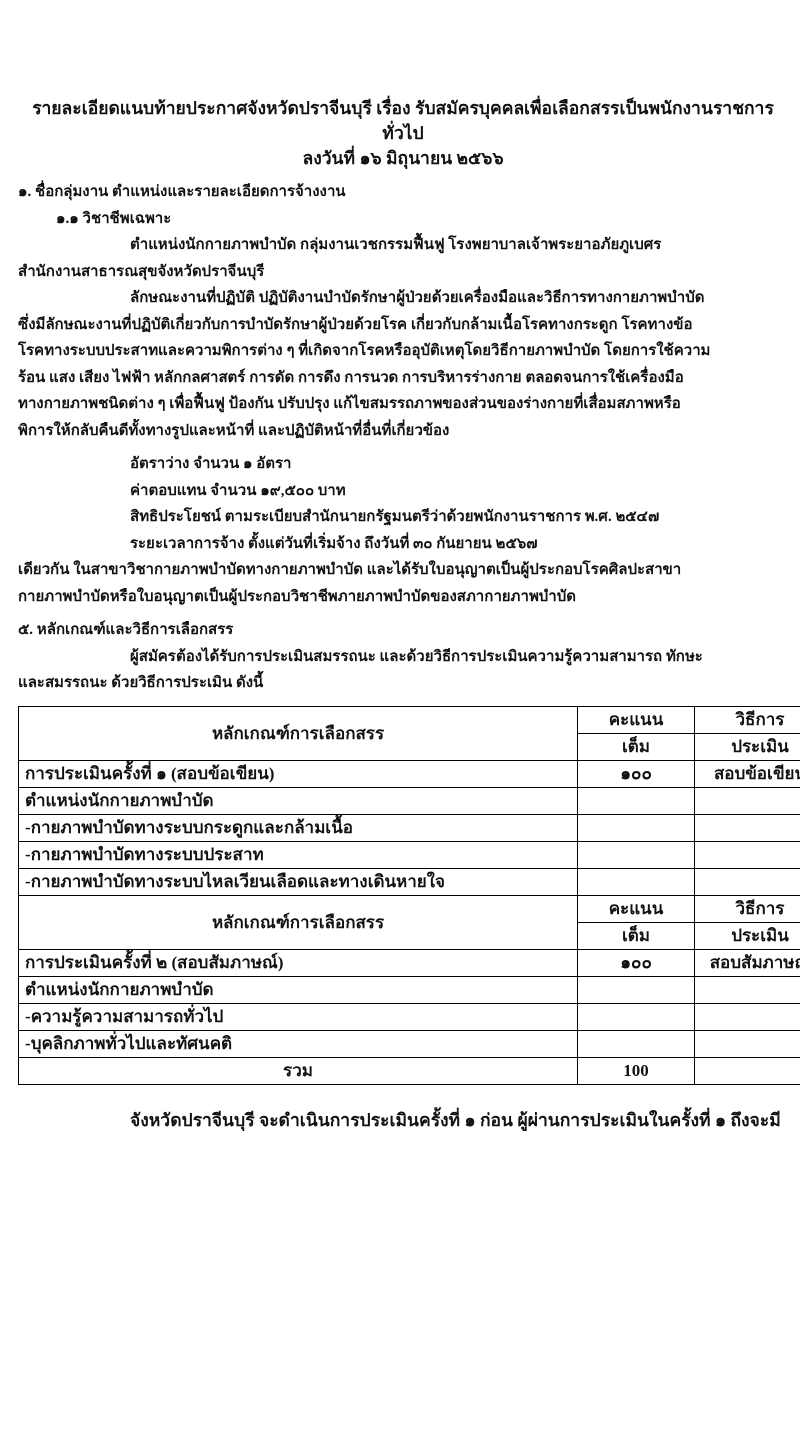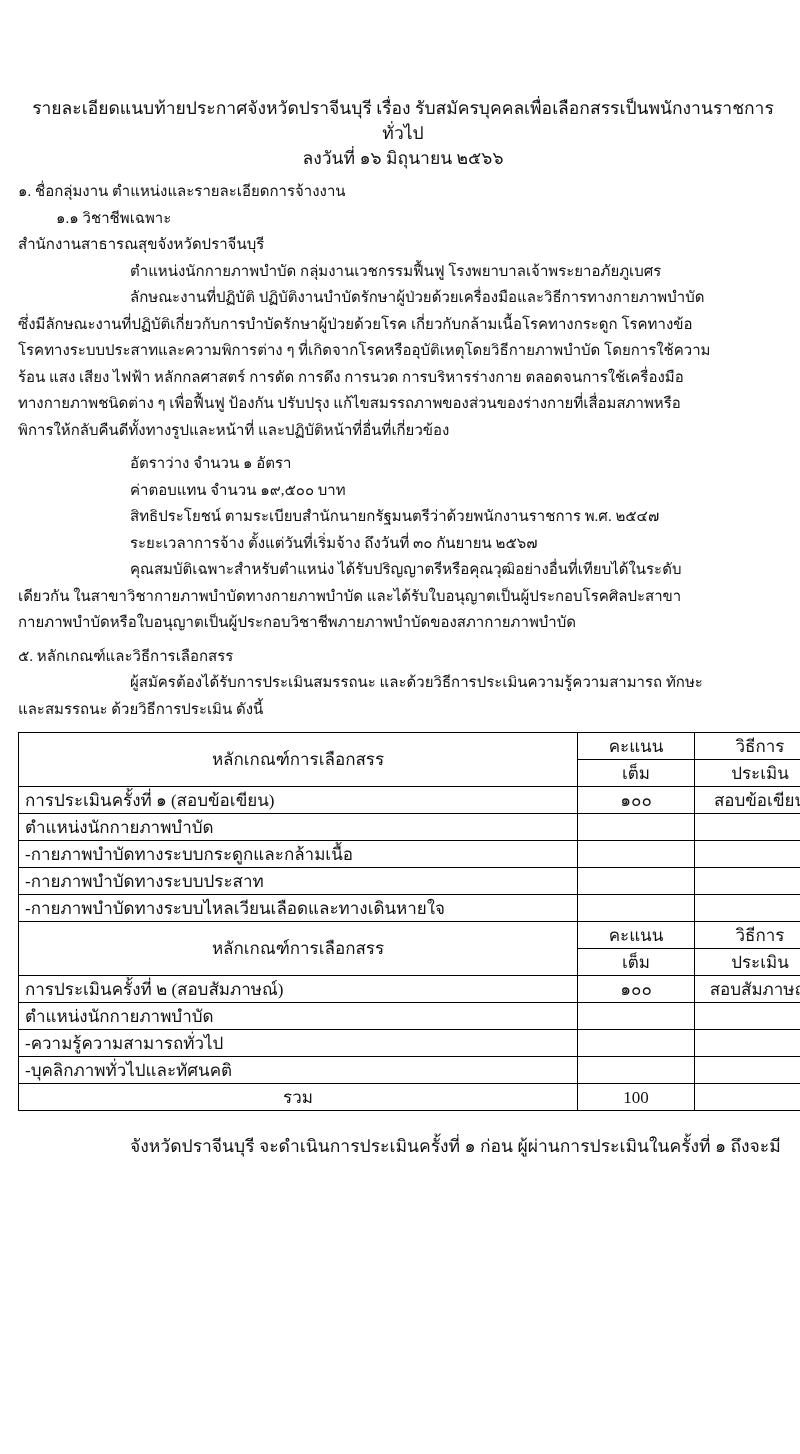--- a/index.html
+++ b/index.html
@@ -14,20 +14,21 @@
     color: #111111;
     position: relative;
     overflow: hidden;
   }
   .page {
     position: relative;
     width: 800px;
     height: 1454px;
     padding: 0;
     box-sizing: border-box;
+    font-weight: bold;
   }
   .doc {
     position: absolute;
     left: 18px;
     top: 96px;
     width: 770px;
   }
   .title-line {
     font-size: 17.5px;
     line-height: 25px;
@@ -76,38 +77,37 @@
   <div class="doc">
 
     <div class="title-line">รายละเอียดแนบท้ายประกาศจังหวัดปราจีนบุรี เรื่อง รับสมัครบุคคลเพื่อเลือกสรรเป็นพนักงานราชการทั่วไป</div>
     <div class="title-line">ลงวันที่ ๑๖  มิถุนายน ๒๕๖๖</div>
 
     <div class="gap-sm"></div>
 
     <div class="p indent-1">๑. ชื่อกลุ่มงาน ตำแหน่งและรายละเอียดการจ้างงาน</div>
     <div class="p indent-2">๑.๑ วิชาชีพเฉพาะ</div>
 
+    <div class="p indent-3">ตำแหน่งนักกายภาพบำบัด กลุ่มงานเวชกรรมฟื้นฟู โรงพยาบาลเจ้าพระยาอภัยภูเบศร</div>
     <div class="p indent-1">สำนักงานสาธารณสุขจังหวัดปราจีนบุรี</div>
-    <div class="p indent-3">ตำแหน่งนักกายภาพบำบัด กลุ่มงานเวชกรรมฟื้นฟู โรงพยาบาลเจ้าพระยาอภัยภูเบศร</div>
 
     <div class="p indent-3">ลักษณะงานที่ปฏิบัติ ปฏิบัติงานบำบัดรักษาผู้ป่วยด้วยเครื่องมือและวิธีการทางกายภาพบำบัด</div>
     <div class="p indent-1">ซึ่งมีลักษณะงานที่ปฏิบัติเกี่ยวกับการบำบัดรักษาผู้ป่วยด้วยโรค เกี่ยวกับกล้ามเนื้อโรคทางกระดูก โรคทางข้อ</div>
     <div class="p indent-1">โรคทางระบบประสาทและความพิการต่าง ๆ ที่เกิดจากโรคหรืออุบัติเหตุโดยวิธีกายภาพบำบัด โดยการใช้ความ</div>
     <div class="p indent-1">ร้อน แสง เสียง ไฟฟ้า หลักกลศาสตร์ การดัด การดึง การนวด การบริหารร่างกาย ตลอดจนการใช้เครื่องมือ</div>
     <div class="p indent-1">ทางกายภาพชนิดต่าง ๆ เพื่อฟื้นฟู ป้องกัน ปรับปรุง แก้ไขสมรรถภาพของส่วนของร่างกายที่เสื่อมสภาพหรือ</div>
     <div class="p indent-1">พิการให้กลับคืนดีทั้งทางรูปและหน้าที่ และปฏิบัติหน้าที่อื่นที่เกี่ยวข้อง</div>
 
     <div class="gap-sm"></div>
 
     <div class="p indent-3">อัตราว่าง จำนวน ๑ อัตรา</div>
     <div class="p indent-3">ค่าตอบแทน จำนวน ๑๙,๕๐๐ บาท</div>
     <div class="p indent-3">สิทธิประโยชน์ ตามระเบียบสำนักนายกรัฐมนตรีว่าด้วยพนักงานราชการ พ.ศ. ๒๕๔๗</div>
     <div class="p indent-3">ระยะเวลาการจ้าง  ตั้งแต่วันที่เริ่มจ้าง ถึงวันที่ ๓๐ กันยายน ๒๕๖๗</div>
 
-    <div class="p indent-3">คุณสมบัติเฉพาะสำหรับตำแหน่ง  ได้รับปริญญาตรีหรือคุณวุฒิอย่างอื่นที่เทียบได้ในระดับ</div>
     <div class="p indent-1">เดียวกัน ในสาขาวิชากายภาพบำบัดทางกายภาพบำบัด และได้รับใบอนุญาตเป็นผู้ประกอบโรคศิลปะสาขา</div>
     <div class="p indent-1">กายภาพบำบัดหรือใบอนุญาตเป็นผู้ประกอบวิชาชีพภายภาพบำบัดของสภากายภาพบำบัด</div>
 
     <div class="gap-sm"></div>
 
     <div class="p indent-1">๕.  หลักเกณฑ์และวิธีการเลือกสรร</div>
     <div class="p indent-3">ผู้สมัครต้องได้รับการประเมินสมรรถนะ และด้วยวิธีการประเมินความรู้ความสามารถ ทักษะ</div>
     <div class="p indent-1">และสมรรถนะ ด้วยวิธีการประเมิน ดังนี้</div>
 
     <table class="scoring">

